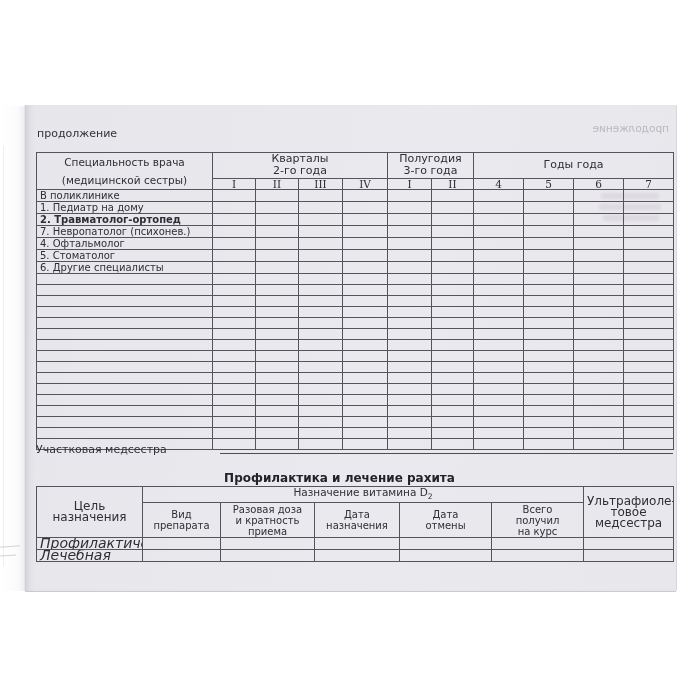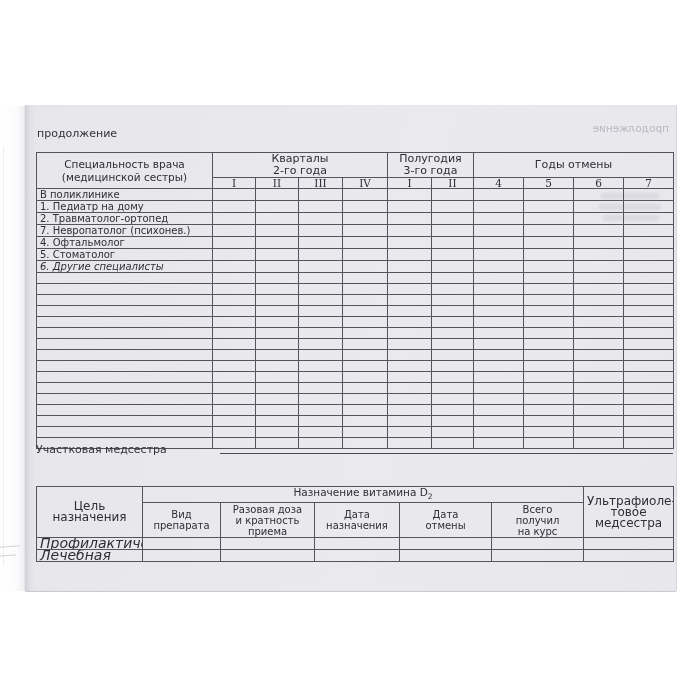--- a/index.html
+++ b/index.html
@@ -30,21 +30,21 @@
   }
   .smudge{position:absolute;background:rgba(150,132,150,.13);filter:blur(1px);border-radius:2px;}
   .sm1{left:576px;top:88px;width:58px;height:6px;}
   .sm2{left:574px;top:99px;width:62px;height:6px;}
   .sm3{left:578px;top:110px;width:56px;height:6px;}
   
   table{border-collapse:collapse;table-layout:fixed;color:#2f2d35;}
   td{border:1px solid #56535c;padding:0 3px;overflow:hidden;vertical-align:middle;}
   #t1{position:absolute;left:11px;top:47px;width:637px;}
   #t1 td.group{font-size:11px;line-height:12px;text-align:center;white-space:pre-line;}
-  #t1 td.spec{font-size:10.5px;line-height:13px;text-align:center;white-space:pre-line;}
+  #t1 td.spec{font-size:10.5px;line-height:18px;text-align:center;white-space:pre-line;}
   #t1 tr.subhead td{font-family:"DejaVu Serif","Liberation Serif",serif;font-size:10.5px;text-align:center;line-height:10px;padding:0;}
   #t1 td.rowlabel{font-size:10px;white-space:nowrap;padding-left:3px;}
   .nurse-row{position:absolute;left:11px;top:338px;width:637px;display:flex;align-items:flex-end;font-size:11px;color:#33313a;gap:45px;}
   .nurse-rule{flex:1;margin-left:8px;margin-bottom:2px;border-bottom:1px solid #4e4b55;}
   .t2-title{position:absolute;left:11px;top:366px;width:607px;text-align:center;font-weight:bold;font-size:12px;color:#232129;}
   #t2{position:absolute;left:11px;top:381px;width:637px;}
   #t2 td{font-size:10px;line-height:11px;text-align:center;white-space:pre-line;}
   #t2 td.goal,#t2 td.uv{font-size:12px;}
   #t2 td.vit{font-size:10.5px;}
   #t2 td.vit sub{font-size:7.5px;}
@@ -85,21 +85,21 @@
           <col style="width:50px">
       </colgroup>
       <tbody>
         <tr style="height:25px">
           <td class="spec" rowspan="2">Специальность врача
 (медицинской сестры)</td>
           <td class="group" colspan="4">Кварталы
 2-го года</td>
           <td class="group" colspan="2">Полугодия
 3-го года</td>
-          <td class="group" colspan="4">Годы отмены</td>
+          <td class="group" colspan="4">Годы года</td>
         </tr>
         <tr class="subhead" style="height:11px">
           <td>I</td>
           <td>II</td>
           <td>III</td>
           <td>IV</td>
           <td>I</td>
           <td>II</td>
           <td>4</td>
           <td>5</td>
@@ -127,21 +127,21 @@
             <td></td>
             <td></td>
             <td></td>
             <td></td>
             <td></td>
             <td></td>
             <td></td>
             <td></td>
             <td></td>
           </tr>
-          <tr style="height: 11px;">
+          <tr style="height: 11px; font-weight: bold;">
             <td class="rowlabel">2. Травматолог-ортопед</td>
             <td></td>
             <td></td>
             <td></td>
             <td></td>
             <td></td>
             <td></td>
             <td></td>
             <td></td>
             <td></td>
@@ -179,21 +179,21 @@
             <td></td>
             <td></td>
             <td></td>
             <td></td>
             <td></td>
             <td></td>
             <td></td>
             <td></td>
             <td></td>
           </tr>
-          <tr style="height: 11px; font-style: italic;">
+          <tr style="height: 11px;">
             <td class="rowlabel">6. Другие специалисты</td>
             <td></td>
             <td></td>
             <td></td>
             <td></td>
             <td></td>
             <td></td>
             <td></td>
             <td></td>
             <td></td>
@@ -408,20 +408,21 @@
             <td></td>
           </tr>
         </tbody>
     </table>
 
     <div class="nurse-row">
       <span>Участковая медсестра</span>
       <span class="nurse-rule"></span>
     </div>
 
+    <div class="t2-title">Профилактика и лечение рахита</div>
 
     <table id="t2">
       <colgroup>
         <col style="width:106px">
           <col style="width:78px">
           <col style="width:94px">
         <col style="width:85px">
           <col style="width:92px">
           <col style="width:92px">
           <col style="width:90px">

